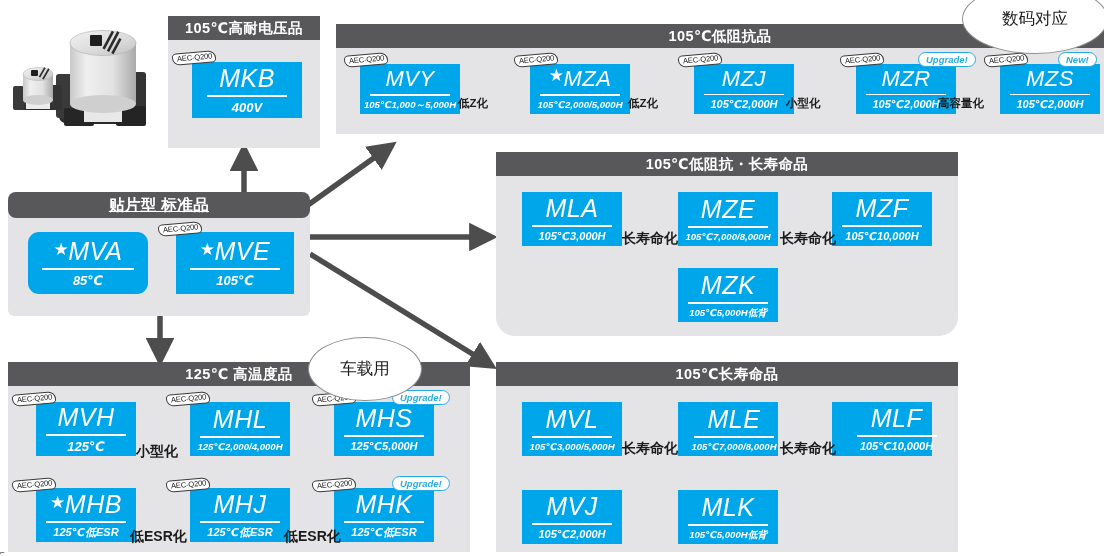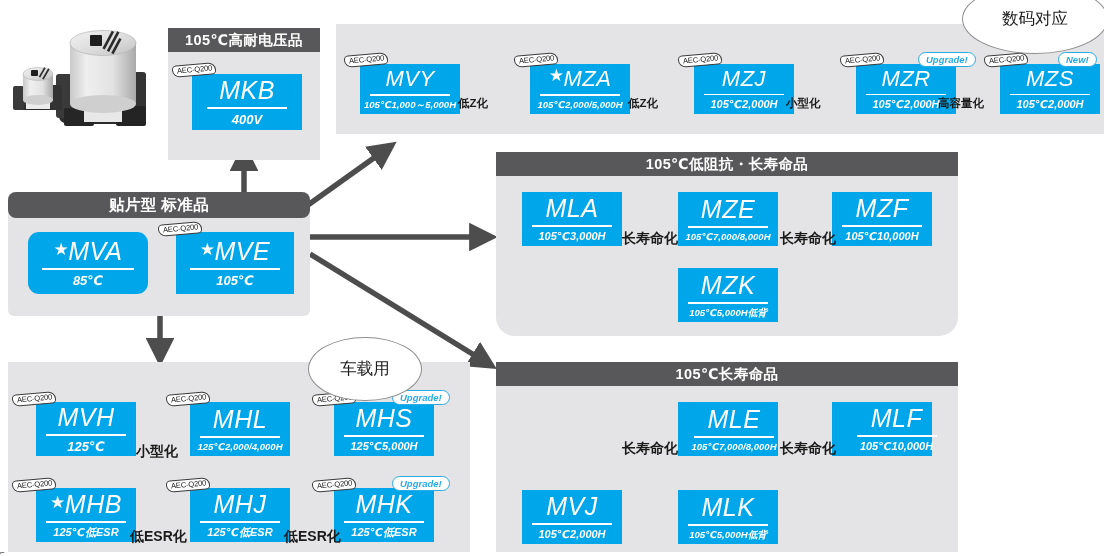--- a/index.html
+++ b/index.html
@@ -177,31 +177,32 @@
       <path d="M132 523 L182 523" stroke-width="2.3" marker-end="url(#ahT)"></path>
       <path d="M286 523 L334 523" stroke-width="2.3" marker-end="url(#ahT)"></path>
 
       <path d="M622 434 L676 434" stroke-width="2.3" marker-end="url(#ahT)"></path>
       <path d="M782 434 L832 434" stroke-width="2.3" marker-end="url(#ahT)"></path>
       <path d="M614 454 L694 503" stroke-width="2.3" marker-end="url(#ahT)"></path>
       <path d="M568 489 L568 462" stroke-width="2.3" marker-end="url(#ahT)"></path>
     </g>
   </svg>
 
-  <div class="panel" style="left:168px;top:16px;width:152px;height:132px;margin-top:12px;">
+  <div class="panel" style="left:168px;top:16px;width:152px;height:132px;">
     <div class="panel-hdr">105℃高耐电压品</div>
     <div class="pbox" style="left:24px;top:46px;width:110px;height:56px;">
       <div class="pname">MKB</div>
       <div class="prule" style="width:80px;"></div>
       <div class="pspec big">400V</div>
     </div>
     <div class="aec" style="left:4px;top:36px;">AEC-Q200</div>
   </div>
 
   <div class="panel" style="left:336px;top:24px;width:768px;height:110px;">
+    <div class="panel-hdr">105℃低阻抗品</div>
 
     <div class="pbox" style="left:24px;top:40px;width:100px;height:50px;">
       <div class="pname small">MVY</div>
       <div class="prule" style="width:80px;"></div>
       <div class="pspec tiny">105℃1,000～5,000H</div>
     </div>
     <div class="aec" style="left:8px;top:30px;">AEC-Q200</div>
 
     <div class="pbox" style="left:194px;top:40px;width:100px;height:50px;">
       <div class="pname small">
@@ -236,21 +237,21 @@
     <div class="aec" style="left:648px;top:30px;">AEC-Q200</div>
     <div class="badge" style="left:722px;top:28px;">New!</div>
   </div>
 
   <div class="tlabel" style="left:458px;top:98px;">低Z化</div>
   <div class="tlabel" style="left:628px;top:98px;">低Z化</div>
   <div class="tlabel" style="left:786px;top:98px;">小型化</div>
   <div class="tlabel" style="left:938px;top:98px;">高容量化</div>
 
   <div class="panel" style="left:8px;top:192px;width:302px;height:124px;border-radius:6px;">
-    <div class="panel-hdr rounded" style="height:26px;font-size:15.5px;">贴片型 标准品</div>
+    <div class="panel-hdr rounded" style="height:26px;font-size:15.5px;text-decoration:underline;">贴片型 标准品</div>
 
     <div class="pbox round" style="left:20px;top:40px;width:120px;height:62px;">
       <div class="pname">
         <span class="star">★</span>
           <span>MVA</span>
       </div>
       <div class="prule" style="width:92px;"></div>
       <div class="pspec big">85℃</div>
     </div>
 
@@ -290,20 +291,21 @@
       <div class="pname">MZK</div>
       <div class="prule" style="width:80px;"></div>
       <div class="pspec tiny">105℃5,000H低背</div>
     </div>
   </div>
 
   <div class="tlabel sm" style="left:622px;top:231px;">长寿命化</div>
   <div class="tlabel sm" style="left:780px;top:231px;">长寿命化</div>
 
   <div class="panel" style="left:8px;top:362px;width:462px;height:190px;">
+    <div class="panel-hdr">125℃ 高温度品</div>
 
     <div class="pbox" style="left:28px;top:40px;width:100px;height:54px;">
       <div class="pname">MVH</div>
       <div class="prule" style="width:80px;"></div>
       <div class="pspec big">125℃</div>
     </div>
     <div class="aec" style="left:4px;top:31px;">AEC-Q200</div>
 
     <div class="pbox" style="left:182px;top:40px;width:100px;height:54px;">
       <div class="pname">MHL</div>
@@ -346,20 +348,25 @@
     <div class="badge" style="left:384px;top:114px;">Upgrade!</div>
   </div>
 
   <div class="tlabel sm" style="left:136px;top:444px;">小型化</div>
   <div class="tlabel sm" style="left:130px;top:529px;">低ESR化</div>
   <div class="tlabel sm" style="left:284px;top:529px;">低ESR化</div>
 
   <div class="panel" style="left:496px;top:362px;width:462px;height:190px;">
     <div class="panel-hdr">105℃长寿命品</div>
 
+    <div class="pbox" style="left:26px;top:40px;width:100px;height:54px;">
+      <div class="pname">MVL</div>
+      <div class="prule" style="width:80px;"></div>
+      <div class="pspec tiny">105℃3,000/5,000H</div>
+    </div>
 
     <div class="pbox" style="left:182px;top:40px;width:100px;height:54px;padding-left:12px;">
       <div class="pname">MLE</div>
       <div class="prule" style="width:80px;"></div>
       <div class="pspec tiny">105℃7,000/8,000H</div>
     </div>
 
     <div class="pbox" style="left:336px;top:40px;width:100px;height:54px;padding-left:29px;">
       <div class="pname">MLF</div>
       <div class="prule" style="width:80px;"></div>

